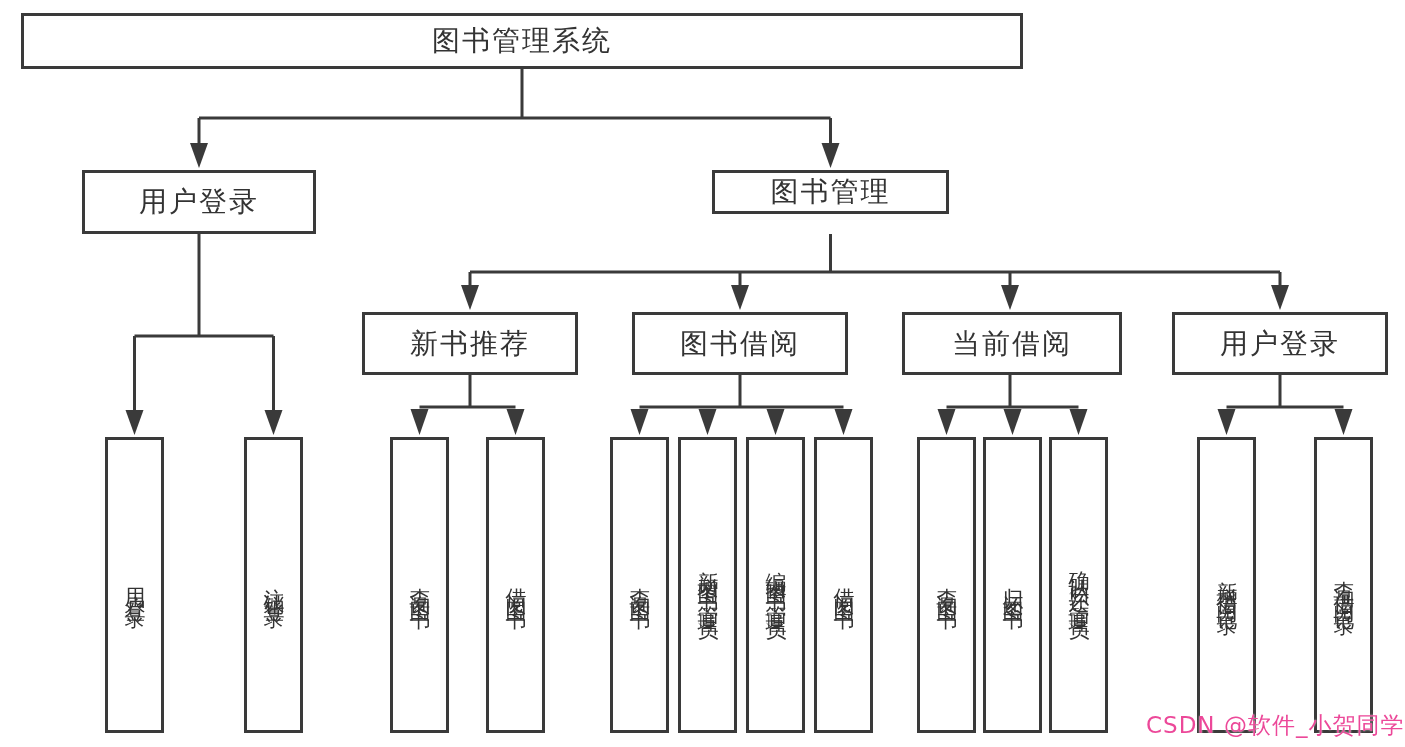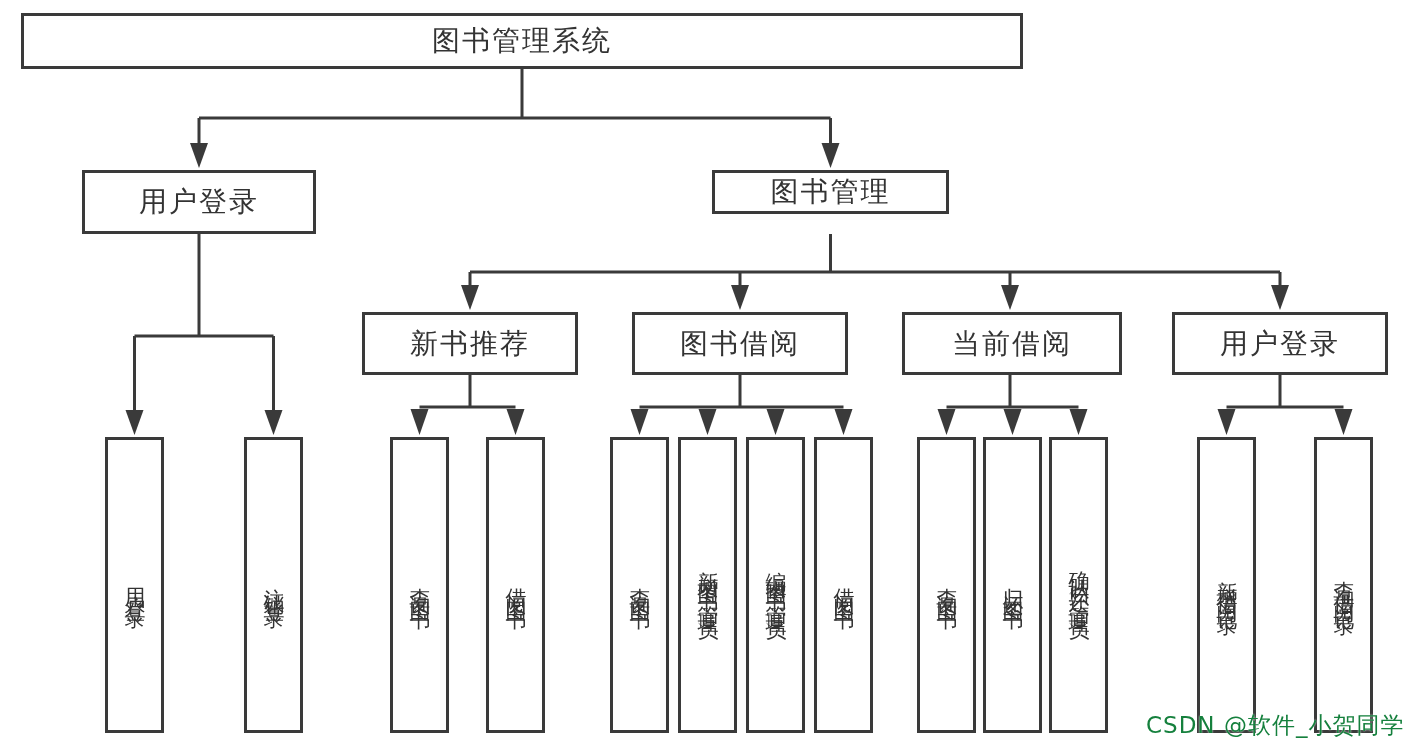--- a/index.html
+++ b/index.html
@@ -13,21 +13,21 @@
     background:#ffffff; display:flex; align-items:center; justify-content:center;
     color:#333333; z-index:2;
   }
   .hlabel { font-size:28px; letter-spacing:2px; white-space:nowrap; }
   .vlabel {
     writing-mode:vertical-rl; text-orientation:mixed;
     font-size:21px; letter-spacing:7px; line-height:1; white-space:nowrap;
   }
   .watermark {
     position:absolute; left:1146px; top:710px; z-index:5;
-    font-size:23px; letter-spacing:1px; color:#15803d;
+    font-size:23px; letter-spacing:1px; color:#ec4899;
     text-shadow:0 0 2px #ffffff; white-space:nowrap;
   }
 </style>
 </head>
 <body>
 
 <div class="stage">
 
   <svg class="wires" width="1405" height="747" viewBox="0 0 1405 747">
 

